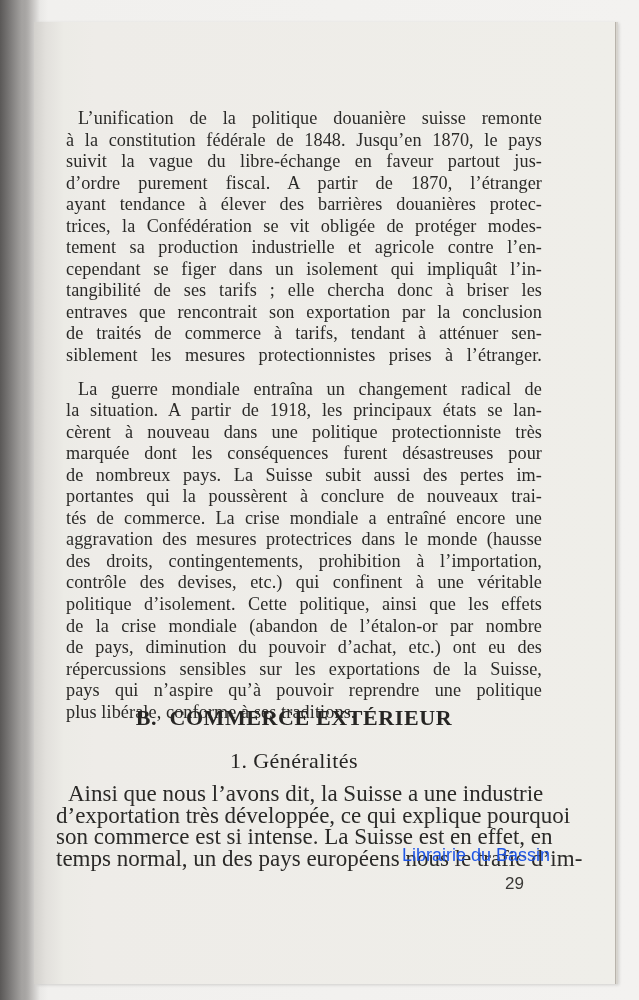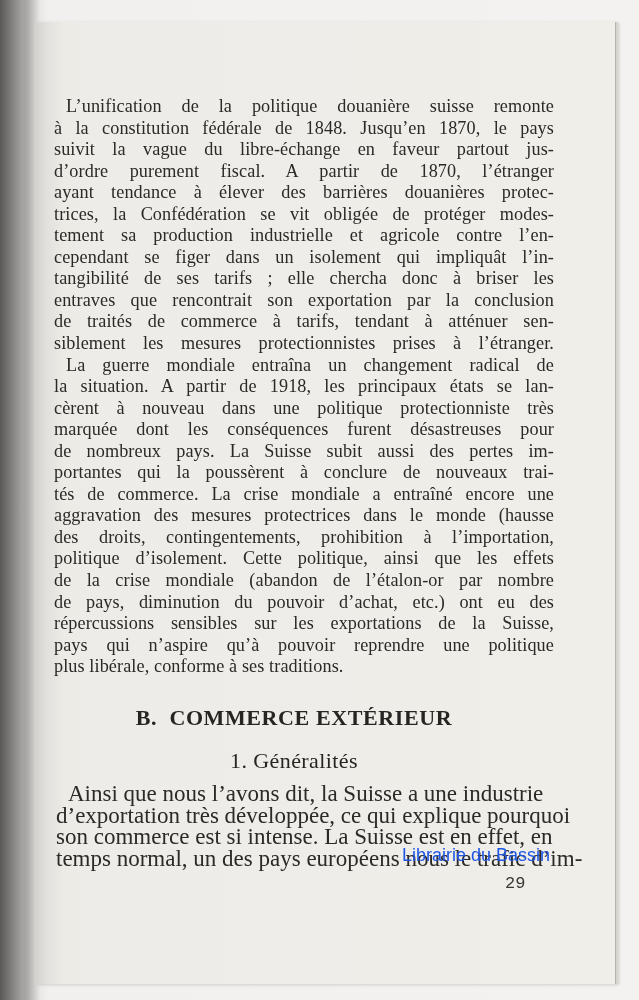--- a/index.html
+++ b/index.html
@@ -39,21 +39,21 @@
     top: 96px;
     width: 500px;
     font-family: "Liberation Serif", "DejaVu Serif", serif;
     font-size: 18.2px;
     line-height: 21.55px;
     color: #2b2a28;
     text-align: justify;
     letter-spacing: 0.1px;
   }
   .text p {
-    margin: 0;
+    margin: 12px;
     text-indent: 0;
   }
   .line {
     display: block;
     text-align: justify;
     text-align-last: justify;
     white-space: nowrap;
   }
   .line.last {
     text-align-last: left;
@@ -90,21 +90,21 @@
     width: 478px;
     font-family: "Liberation Serif", "DejaVu Serif", serif;
     font-size: 23px;
     line-height: 21.6px;
     color: #2b2a28;
   }
   .page-number {
     position: absolute;
     left: 505px;
     top: 874px;
-    font-family: Liberation Mono, monospace;
+    font-family: Liberation Sans, sans-serif;
     font-size: 17px;
     color: #3a3936;
   }
   .watermark {
     position: absolute;
     left: 402px;
     top: 845px;
     font-family: "Liberation Sans", "DejaVu Sans", sans-serif;
     font-size: 18px;
     color: #1f56e6;
@@ -137,20 +137,21 @@
     <p>
       <span class="line indent">La guerre mondiale entraîna un changement radical de</span>
       <span class="line">la situation. A partir de 1918, les principaux états se lan-</span>
       <span class="line">cèrent à nouveau dans une politique protectionniste très</span>
       <span class="line">marquée dont les conséquences furent désastreuses pour</span>
       <span class="line">de nombreux pays. La Suisse subit aussi des pertes im-</span>
       <span class="line">portantes qui la poussèrent à conclure de nouveaux trai-</span>
       <span class="line">tés de commerce. La crise mondiale a entraîné encore une</span>
       <span class="line">aggravation des mesures protectrices dans le monde (hausse</span>
       <span class="line">des droits, contingentements, prohibition à l’importation,</span>
+      <span class="line">contrôle des devises, etc.) qui confinent à une véritable</span>
       <span class="line">politique d’isolement. Cette politique, ainsi que les effets</span>
       <span class="line">de la crise mondiale (abandon de l’étalon-or par nombre</span>
       <span class="line">de pays, diminution du pouvoir d’achat, etc.) ont eu des</span>
       <span class="line">répercussions sensibles sur les exportations de la Suisse,</span>
       <span class="line">pays qui n’aspire qu’à pouvoir reprendre une politique</span>
       <span class="line last">plus libérale, conforme à ses traditions.</span>
     </p>
   </div>
 
   <div class="heading-b" style="white-space: pre;">B.  COMMERCE EXTÉRIEUR</div>

